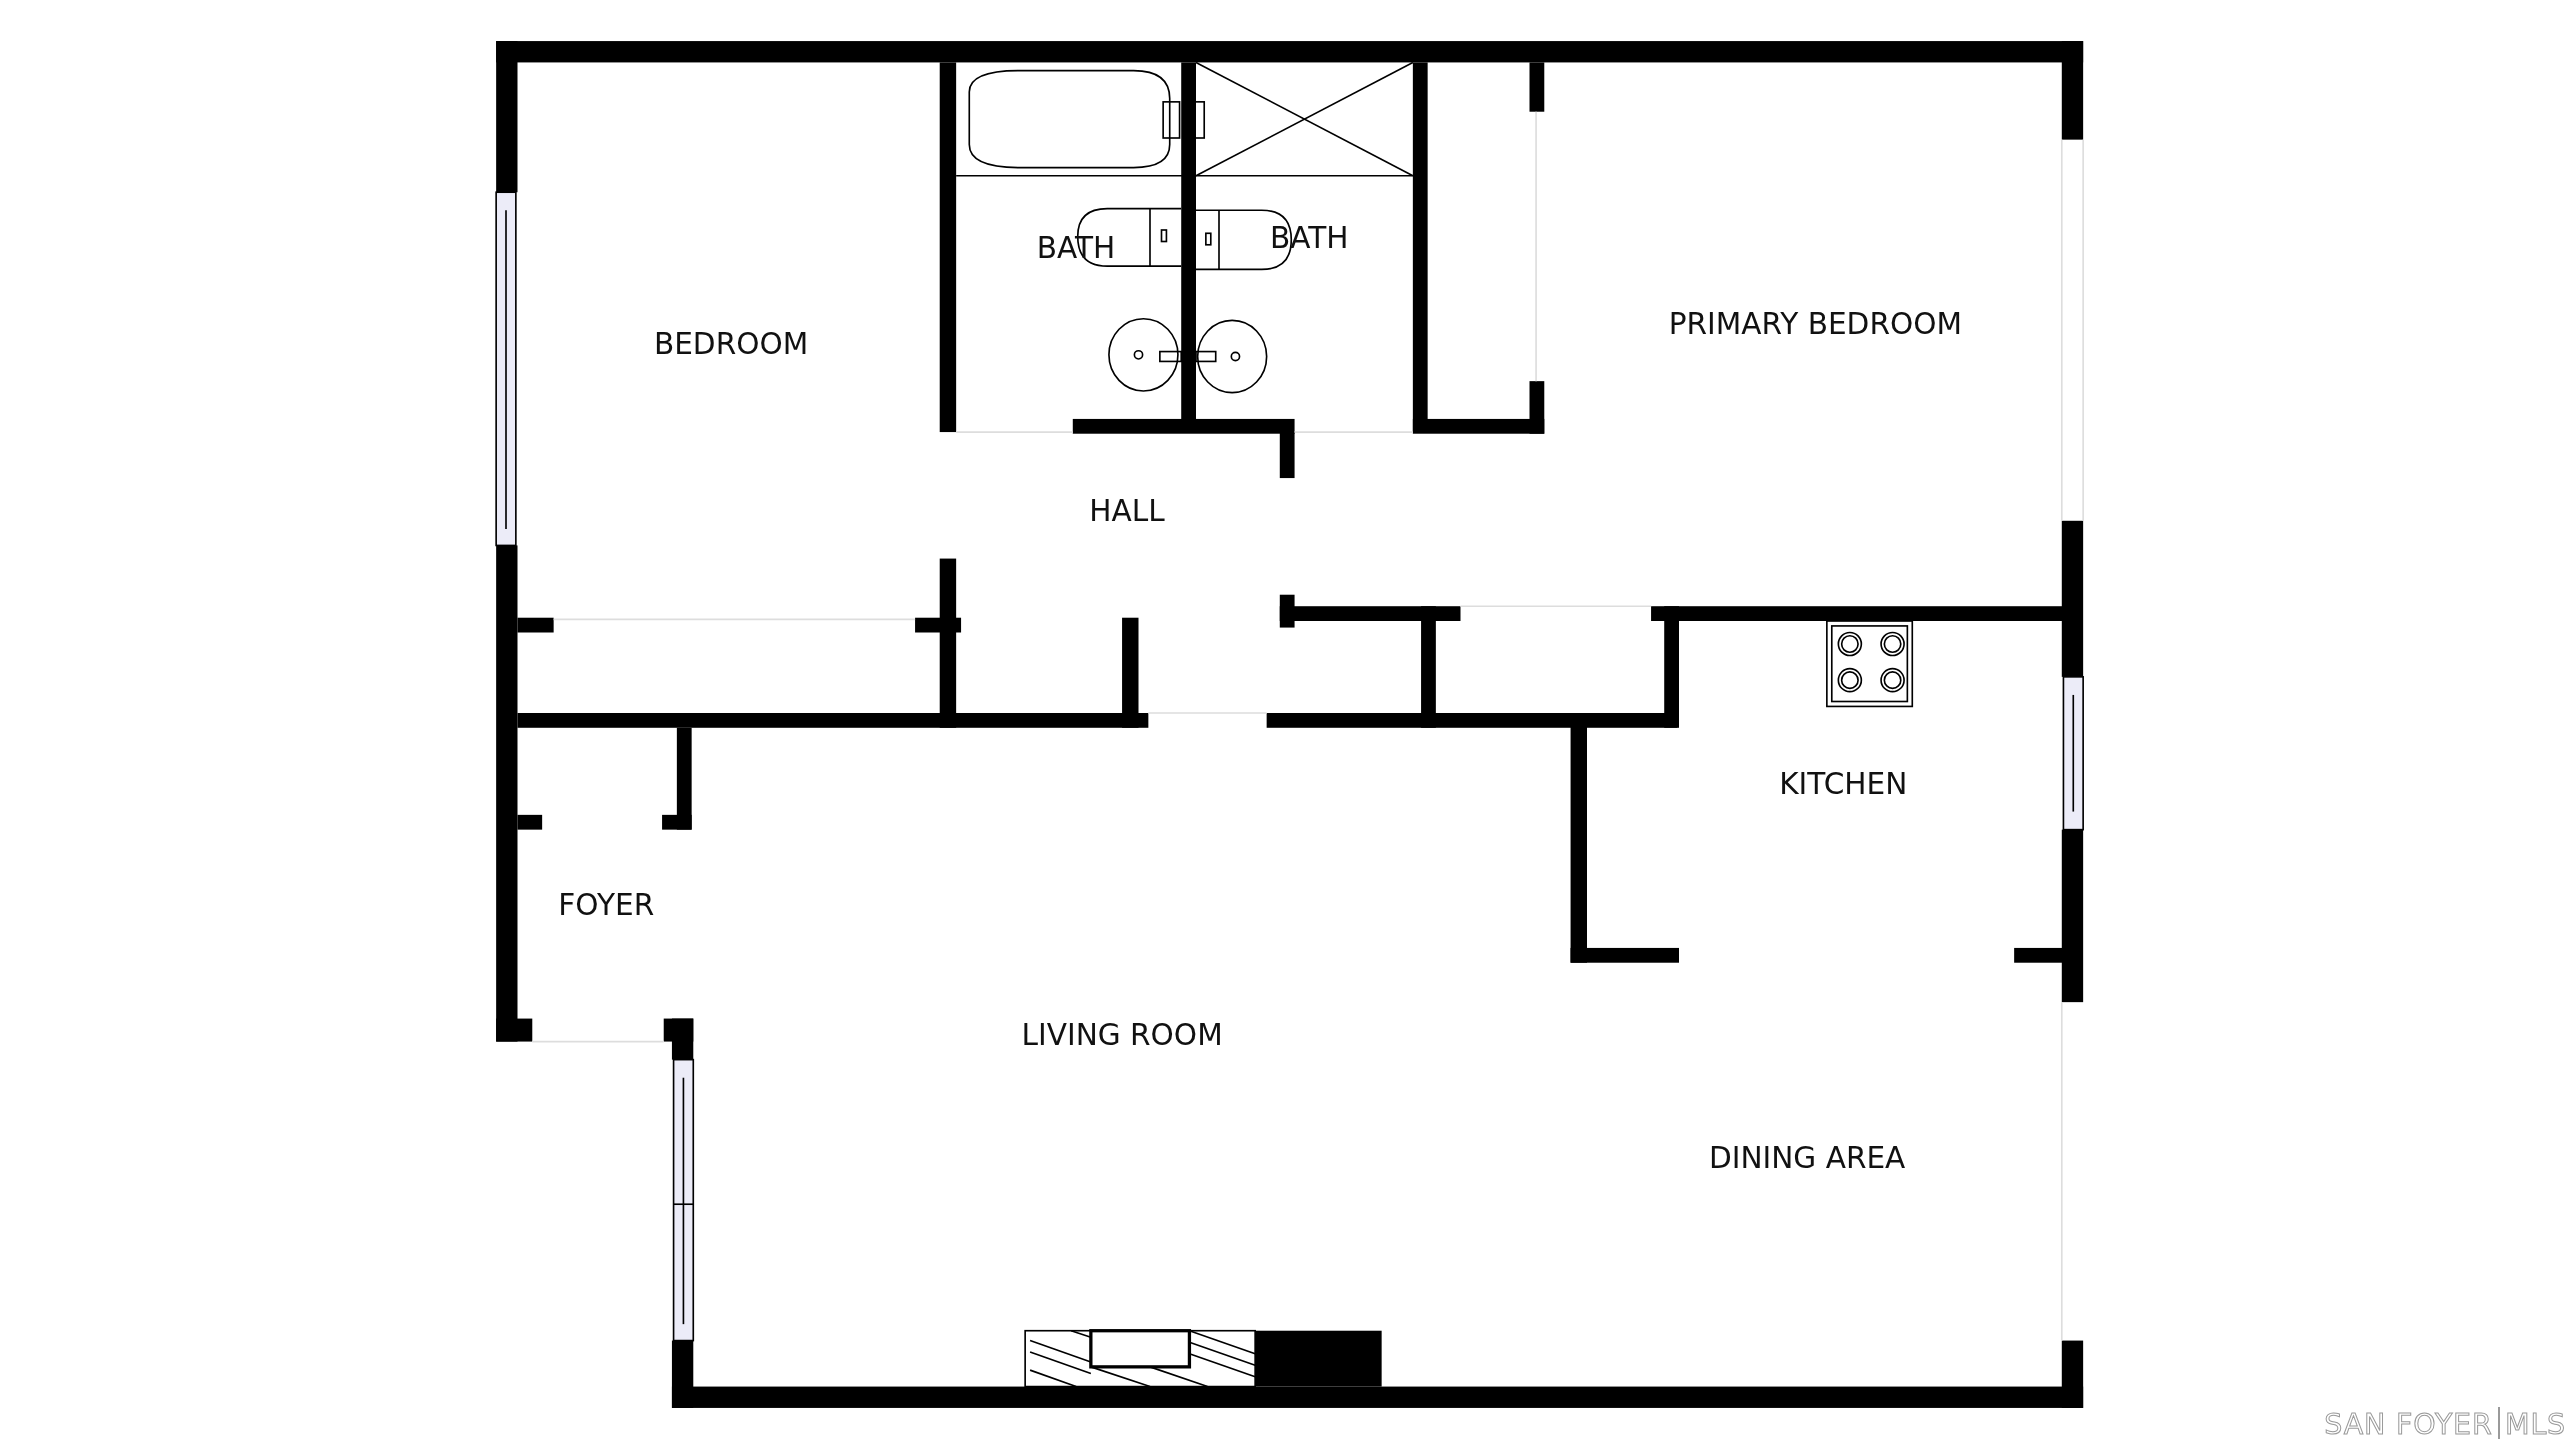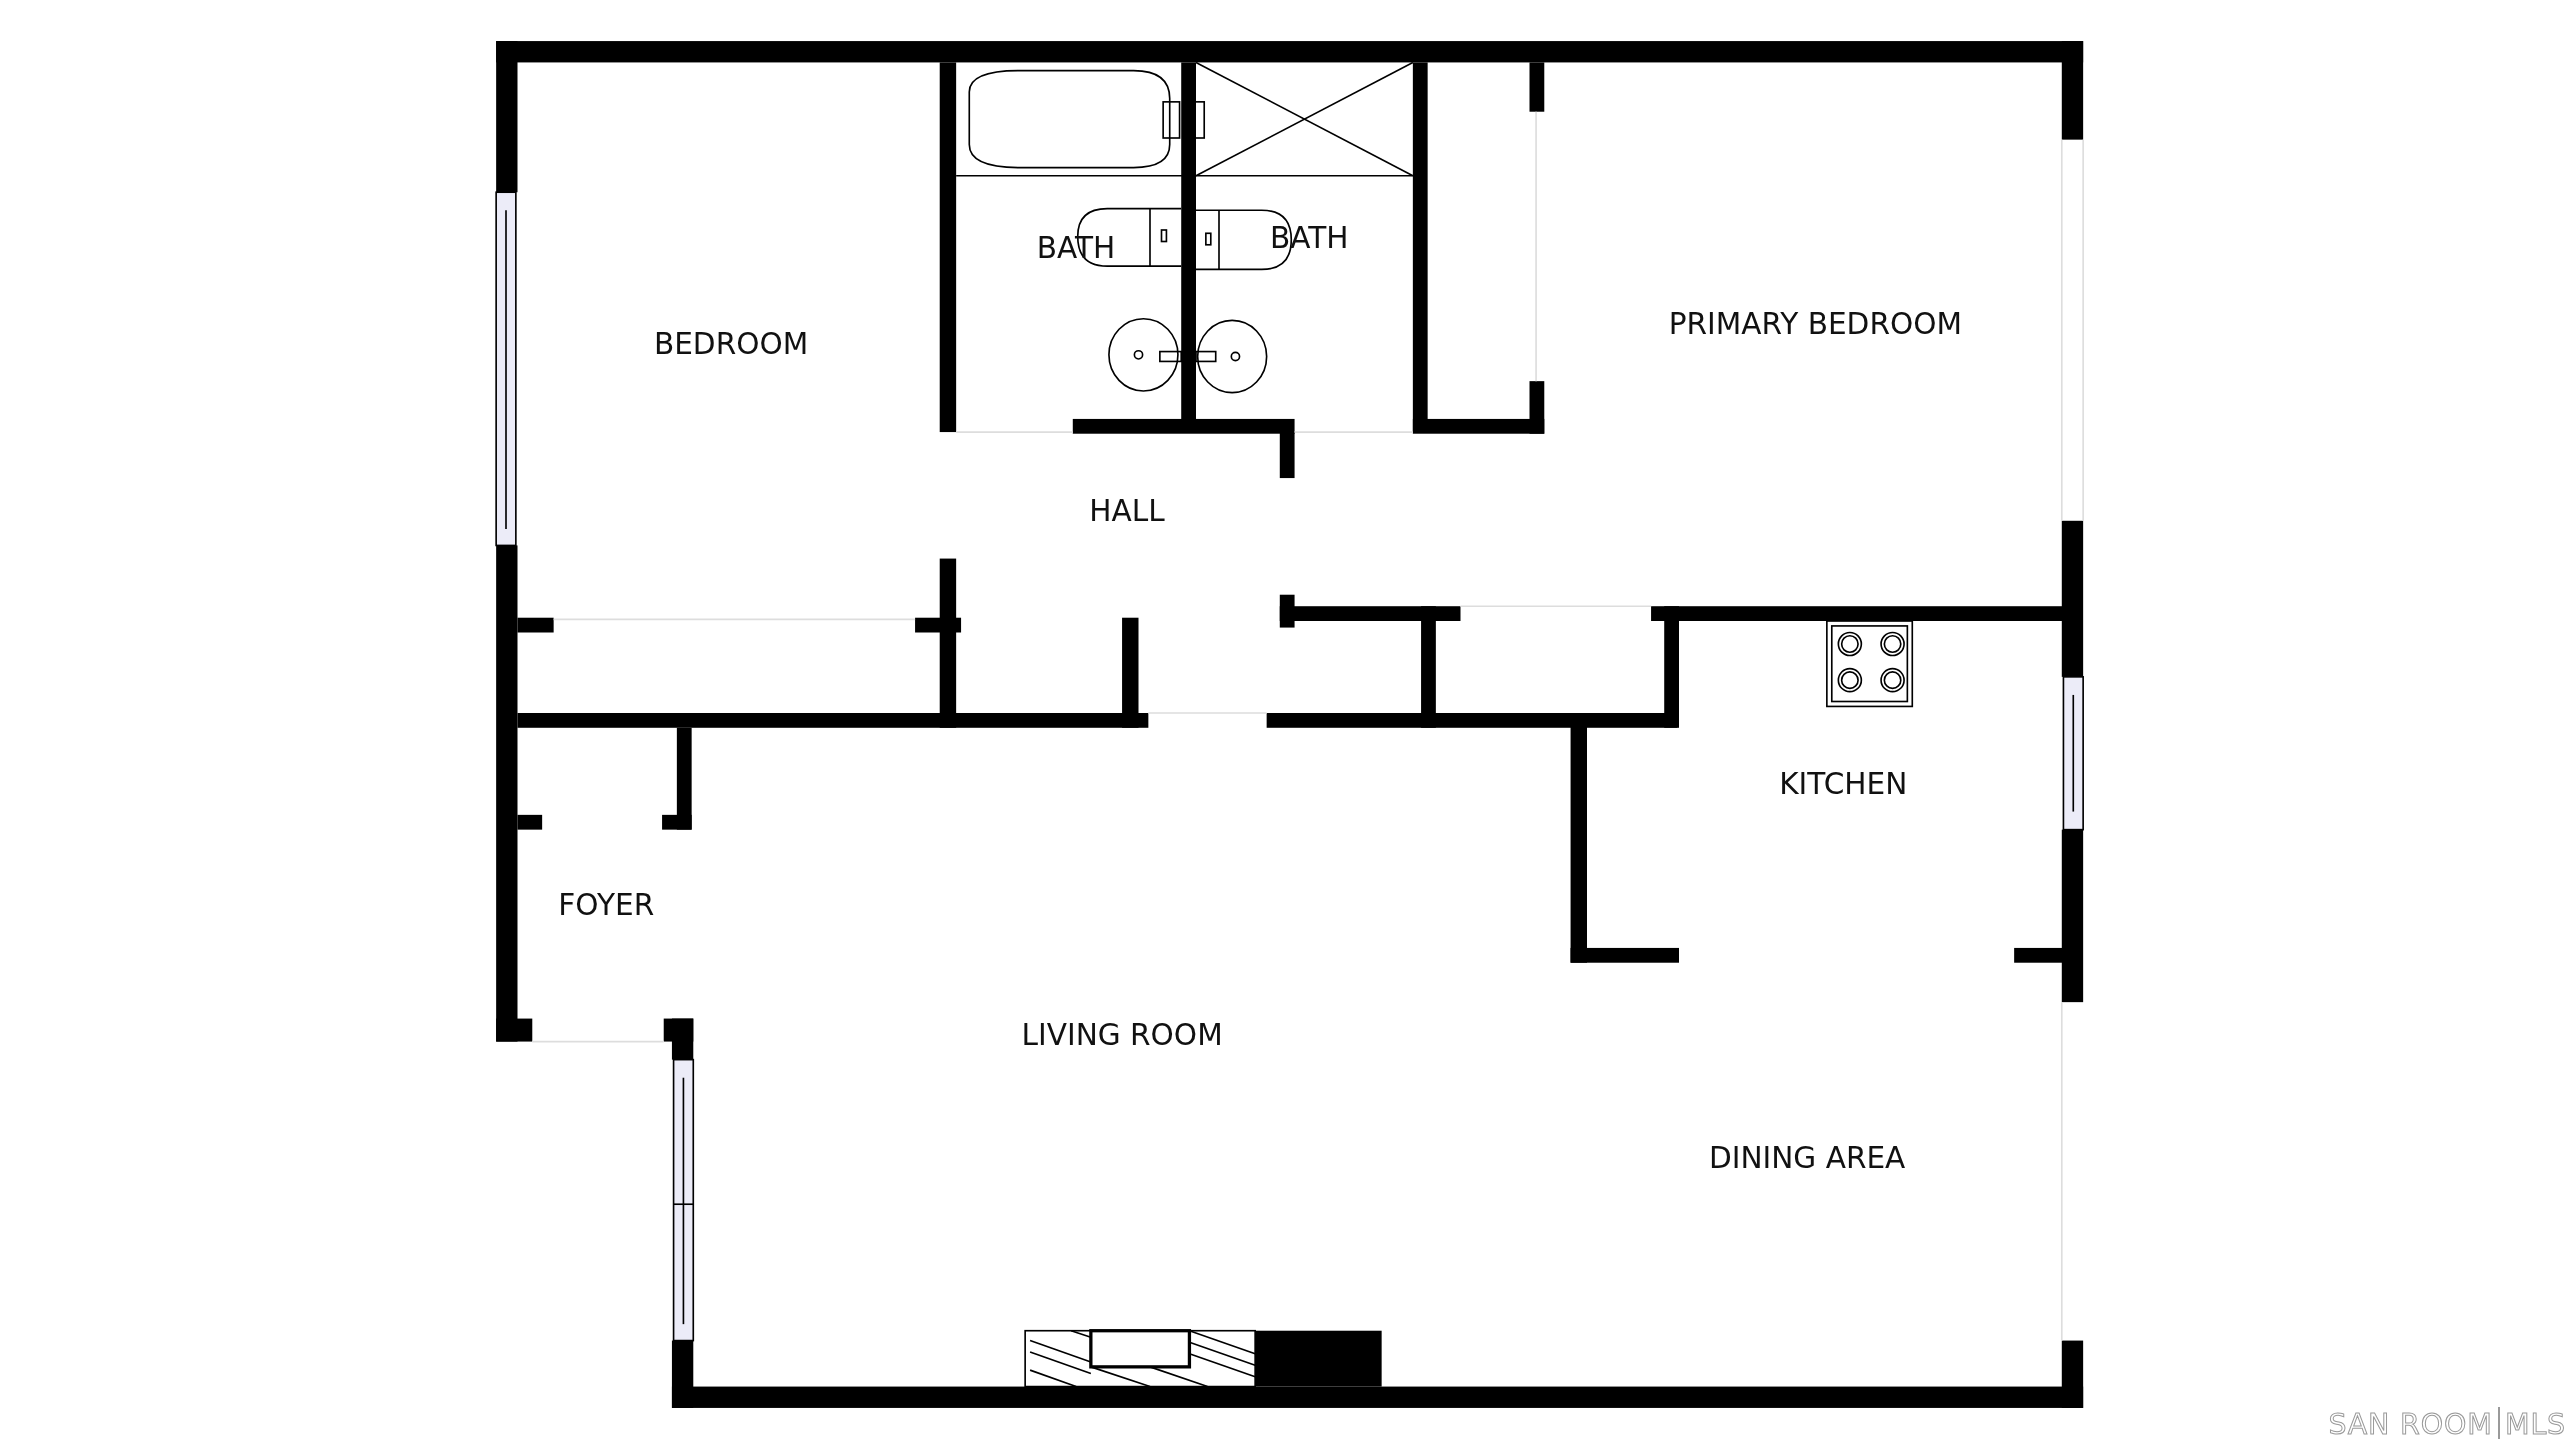--- a/index.html
+++ b/index.html
@@ -145,15 +145,15 @@
     <text class="room-label" x="1105" y="198">PRIMARY BEDROOM</text>
     <text class="room-label" x="686" y="312">HALL</text>
     <text class="room-label" x="1122" y="478">KITCHEN</text>
     <text class="room-label" x="369" y="552">FOYER</text>
     <text class="room-label" x="683" y="631">LIVING ROOM</text>
     <text class="room-label" x="1100" y="706">DINING AREA</text>
   </g>
 </svg>
 
 <div id="watermark">
-  <span>SAN ROOM</span><span class="sep"></span><span>MLS</span>
+  <span>SAN FOYER</span><span class="sep"></span><span>MLS</span>
 </div>
 
 
 </body></html>

